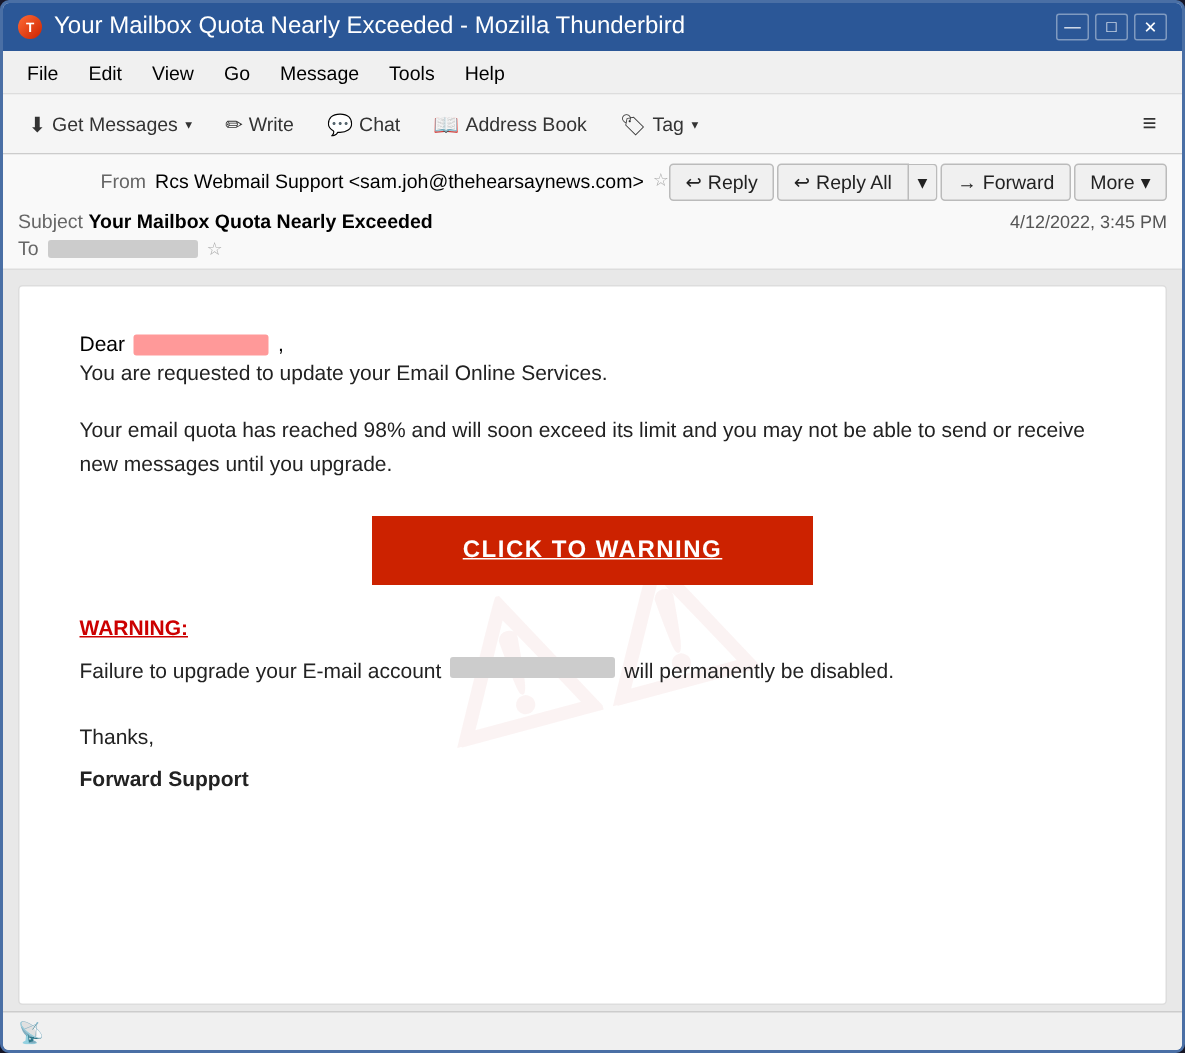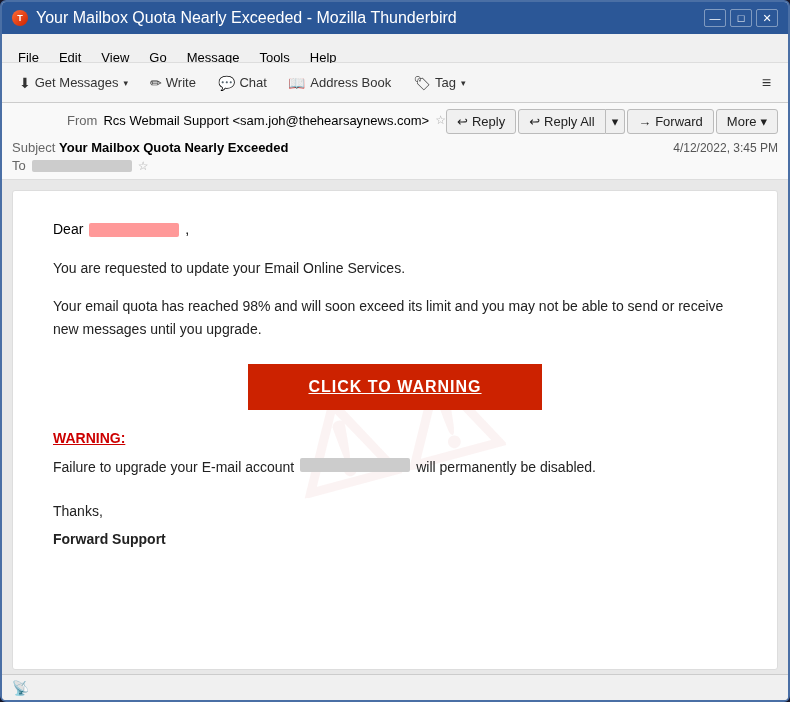--- a/index.html
+++ b/index.html
@@ -70,20 +70,21 @@
       display: flex;
       align-items: center;
       justify-content: center;
       border-radius: 2px;
     }
 
     
     .menu-bar {
       background: #f0f0f0;
       display: flex;
+      align-items: center;
       padding: 14px 8px;
       gap: 4px;
       border-bottom: 1px solid #ddd;
       height: 26px;
       flex-shrink: 0;
     }
     .menu-item {
       padding: 2px 8px;
       cursor: pointer;
       font-size: 13px;
@@ -241,21 +242,20 @@
       white-space: nowrap;
     }
     .email-content {
       position: relative;
       z-index: 1;
     }
     .greeting-line {
       display: flex;
       align-items: center;
       gap: 6px;
-      margin-bottom: 20px;
       font-size: 14px;
     }
     .name-bar {
       display: inline-block;
       width: 90px;
       height: 14px;
       background: #ff9999;
       border-radius: 2px;
       position: relative;
       top: 1px;

